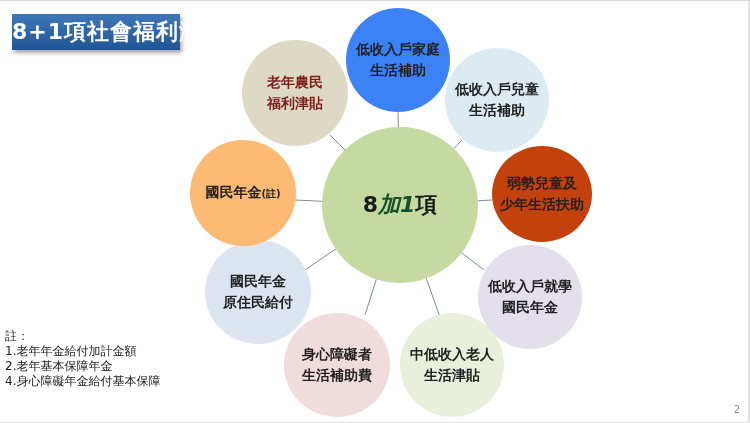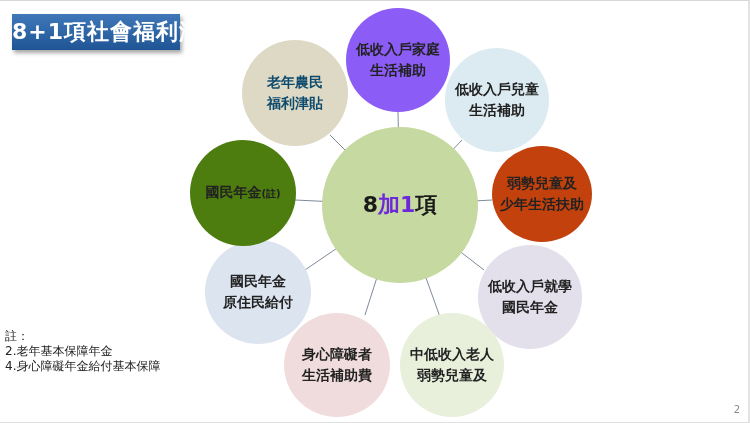--- a/index.html
+++ b/index.html
@@ -2,21 +2,21 @@
 <html><head>
 <meta charset="utf-8">
 <style>
   html,body{margin:0;padding:0;}
   body{width:750px;height:423px;background:#fff;position:relative;overflow:hidden;font-family:"DejaVu Sans","Liberation Sans",sans-serif;}
   .frame{position:absolute;left:0;top:0;width:748px;height:421px;border-top:1px solid #d8d8d8;border-right:2px solid #e2e2e2;border-bottom:2px solid #e0e0e0;}
   .title{position:absolute;left:12px;top:14px;width:168px;height:36px;background:linear-gradient(#3f77b8,#1f5595);box-shadow:2px 3px 4px rgba(0,0,0,0.35);color:#fff;font-weight:bold;font-size:22px;line-height:36px;text-align:center;letter-spacing:1px;white-space:nowrap;}
   svg.links{position:absolute;left:0;top:0;}
   .circle{position:absolute;border-radius:50%;display:flex;align-items:center;justify-content:center;text-align:center;font-weight:bold;color:#222;font-size:14px;line-height:21px;white-space:pre-line;}
   .center{font-size:22px;line-height:32px;color:#1a1a1a;}
-  .center .red{color:#6d28d9;}
+  .center .red{color:#14532d;font-style:italic;}
   .notes{position:absolute;left:5px;top:329px;font-size:12px;line-height:15px;color:#222;}
   .notes div{white-space:nowrap;}
   .pagenum{position:absolute;right:10px;bottom:8px;font-size:10px;color:#888;}
   .small{font-size:10px;}
 </style>
 </head>
 <body>
 
 <div class="frame"></div>
 
@@ -29,61 +29,62 @@
     <line x1="400" y1="205" x2="492" y2="200"></line>
     <line x1="400" y1="205" x2="484" y2="270"></line>
     <line x1="400" y1="205" x2="440" y2="317"></line>
     <line x1="400" y1="205" x2="365" y2="315"></line>
     <line x1="400" y1="205" x2="305" y2="270"></line>
     <line x1="400" y1="205" x2="295" y2="200"></line>
     <line x1="400" y1="205" x2="330" y2="135"></line>
   </g>
 </svg>
 
-<div class="circle" style="left:346px;top:8px;width:104px;height:104px;background:#8b5cf6;">
+<div class="circle" style="left:346px;top:8px;width:104px;height:104px;background:#3b82f6;">
   <span>低收入戶家庭
 生活補助</span>
 </div>
 <div class="circle" style="left:445px;top:48px;width:104px;height:104px;background:#dcebf1;align-items:center;">
   <span>低收入戶兒童
 生活補助</span>
 </div>
 <div class="circle" style="left:492px;top:146px;width:100px;height:96px;background:#c2410c;">
   <span>弱勢兒童及
 少年生活扶助</span>
 </div>
 <div class="circle" style="left:478px;top:245px;width:104px;height:104px;background:#e3e0ec;">
   <span>低收入戶就學
 國民年金</span>
 </div>
 <div class="circle" style="left:400px;top:313px;width:104px;height:104px;background:#e8f0dc;">
   <span>中低收入老人
-弱勢兒童及</span>
+生活津貼</span>
 </div>
 <div class="circle" style="left:284px;top:313px;width:106px;height:104px;background:#f0dcdc;">
   <span>身心障礙者
 生活補助費</span>
 </div>
 <div class="circle" style="left:205px;top:240px;width:106px;height:104px;background:#dce4f0;">
   <span>國民年金
 原住民給付</span>
 </div>
-<div class="circle" style="left:190px;top:140px;width:106px;height:106px;background:#4d7c0f;">
+<div class="circle" style="left:190px;top:140px;width:106px;height:106px;background:#fdba74;">
   <span><span>國民年金</span><span class="small">(註)</span></span>
 </div>
-<div class="circle" style="left:242px;top:40px;width:106px;height:106px;background:#ddd9c4;color:#0c4a6e;">
+<div class="circle" style="left:242px;top:40px;width:106px;height:106px;background:#ddd9c4;color:#7f1d1d;">
   <span>老年農民
 福利津貼</span>
 </div>
 
 <div class="circle center" style="left:322px;top:127px;width:156px;height:156px;background:#c5d9a0;">
   <div>
     <div><span>8</span><span class="red">加1</span><span>項</span></div>
   </div>
 </div>
 
 <div class="notes">
   <div>註：</div>
+  <div>1.老年年金給付加計金額</div>
   <div>2.老年基本保障年金</div>
   <div>4.身心障礙年金給付基本保障</div>
 </div>
 
 <div class="pagenum">2</div>
 
 </body></html>

